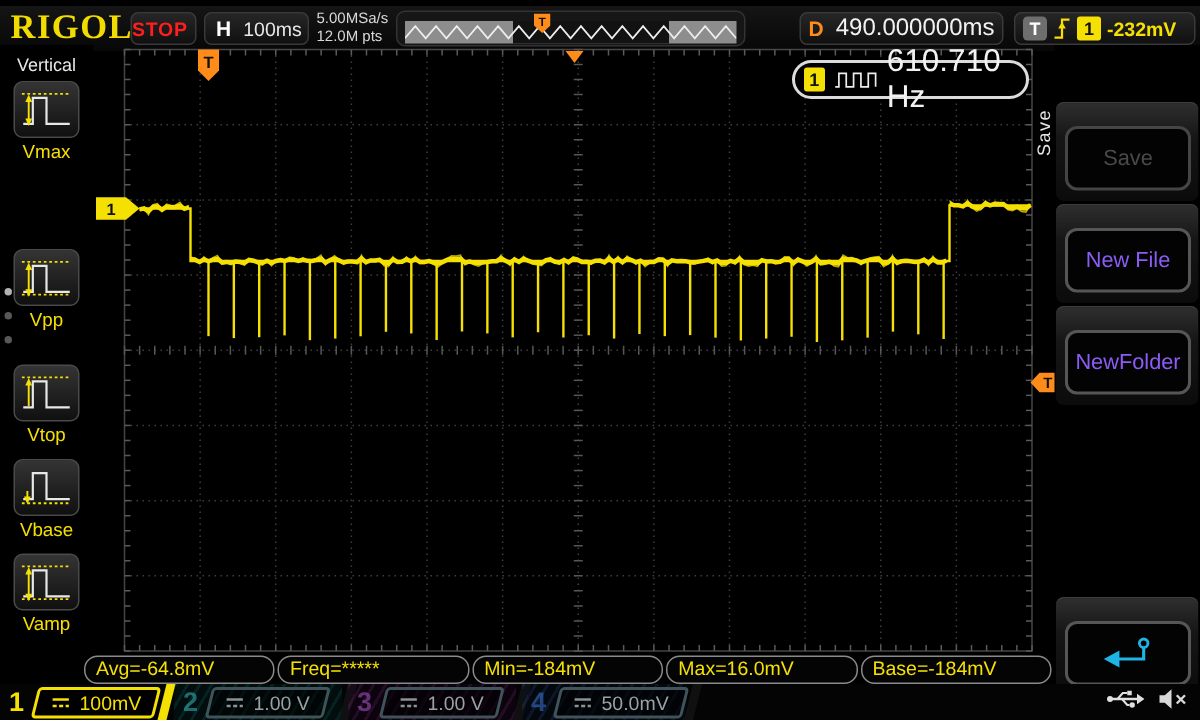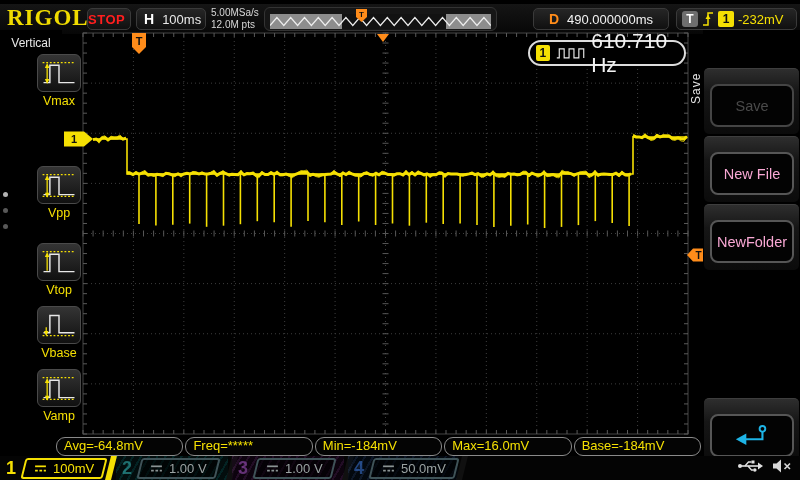--- a/index.html
+++ b/index.html
@@ -17,31 +17,31 @@
   #h-box .h{color:#fff;font-weight:700;font-size:14px;}
   #h-box .tb{color:#e8e8e8;font-size:13px;}
   #acq{position:absolute;left:211px;top:3px;font-size:10px;line-height:12px;color:#d8d8d8;}
   #thumb{left:264px;top:3px;width:233px;height:24px;border-radius:6px;background:#161616;border:1px solid #333;}
   #thumb-band{position:absolute;left:5px;top:6px;width:221px;height:15px;background:#8d8d8d;}
   #thumb-window{position:absolute;left:72px;top:0;width:104px;height:15px;background:#121212;}
   #thumb-wave{position:absolute;left:0;top:0;}
   #thumb-tpos{position:absolute;left:86px;top:-5px;}
   #d-box{left:533px;width:136px;padding:0 8px;gap:8px;justify-content:center;}
   #d-box .d{color:#ff8c1a;font-weight:700;font-size:14px;}
-  #d-box .dv{color:#f2f2f2;font-size:13px;}
+  #d-box .dv{color:#f2f2f2;font-size:16px;}
   #t-box{left:676px;width:121px;padding:0 5px;gap:4px;}
   #t-box .t{width:16px;height:16px;background:#6e6e6e;border-radius:3px;color:#fff;font-weight:700;
             font-size:12px;display:flex;align-items:center;justify-content:center;}
   .badge1{width:16px;height:16px;background:#f5e003;border-radius:2px;color:#111;font-weight:700;
           font-size:12px;display:flex;align-items:center;justify-content:center;}
-  #t-box .lv{color:#f5e003;font-size:13px;}
+  #t-box .lv{color:#f5e003;font-size:13px;font-weight:bold;}
   
   #left-menu{position:absolute;left:0;top:30px;width:62px;height:426px;background:#000;}
   #lm-title{position:absolute;top:6px;width:62px;text-align:center;color:#e8e8e8;font-size:12px;}
-  .lm-item{position:absolute;left:0;width:62px;height:60px;padding-left:28px;}
+  .lm-item{position:absolute;left:0;width:62px;height:60px;}
   .lm-btn{width:44px;height:38px;margin:0 auto;border-radius:6px;background:linear-gradient(#343434,#101010);
           border:1px solid #4a4a4a;box-sizing:border-box;display:flex;align-items:center;justify-content:center;}
   .lm-ic{width:38px;height:31px;}
   .lm-label{text-align:center;color:#f5e003;font-size:12.5px;margin-top:2px;}
   .pw{fill:none;stroke:#e8e8e8;stroke-width:1.6;}
   .py{fill:none;stroke:#f5e003;stroke-width:1.4;}
   .pyf{fill:#f5e003;stroke:none;}
   .dash{stroke-dasharray:2 2;}
   .dot{position:absolute;width:5px;height:5px;border-radius:50%;}
   
@@ -54,21 +54,21 @@
   #meas-bar{position:absolute;left:56px;top:437px;width:645px;height:19px;display:flex;gap:2px;z-index:3;}
   .meas{flex:1;border:1px solid #8a8a8a;border-radius:9px;background:rgba(4,4,4,.9);color:#f5e003;
         font-size:13px;line-height:16px;padding-left:7px;box-sizing:border-box;white-space:nowrap;overflow:hidden;}
   
   #right-menu{position:absolute;left:703px;top:30px;width:97px;height:426px;background:#000;z-index:2;}
   #save-tab{position:absolute;left:-14px;top:22px;height:52px;writing-mode:vertical-rl;transform:rotate(180deg);
             color:#e5e5e5;font-size:12px;letter-spacing:1px;}
   .rm-key{position:absolute;left:1px;width:95px;height:66px;border-radius:5px;
           background:linear-gradient(180deg,#2e2e2e,#161616 35%,#0b0b0b);border-top:1px solid #3e3e3e;box-sizing:border-box;}
   .rm-btn{position:absolute;left:6px;right:5px;top:15px;height:43px;background:#030303;border:2px solid #565656;
-          border-radius:8px;display:flex;align-items:center;justify-content:center;color:#f9a8d4;
+          border-radius:8px;display:flex;align-items:center;justify-content:center;color:#8b5cf6;
           font-size:14.5px;box-sizing:border-box;white-space:nowrap;}
   .rm-btn.disabled{color:#4a4a4a;border-color:#454545;}
   .back-ic{width:38px;height:25px;}
   
   #chan-bar{position:absolute;left:0;top:456px;width:800px;height:24px;background:#040404;z-index:3;}
   .ch{position:absolute;top:0;height:24px;display:flex;align-items:center;}
   .ch-num{font-size:18px;font-weight:700;margin-left:6px;color:var(--acc);}
   .ch:not(.active) .ch-num{opacity:.55;}
   .ch-box{height:17px;margin-left:7px;padding:0 9px;border:2px solid var(--acc);border-radius:3px;
           transform:skewX(-14deg);display:flex;align-items:center;gap:6px;background:#000;}

